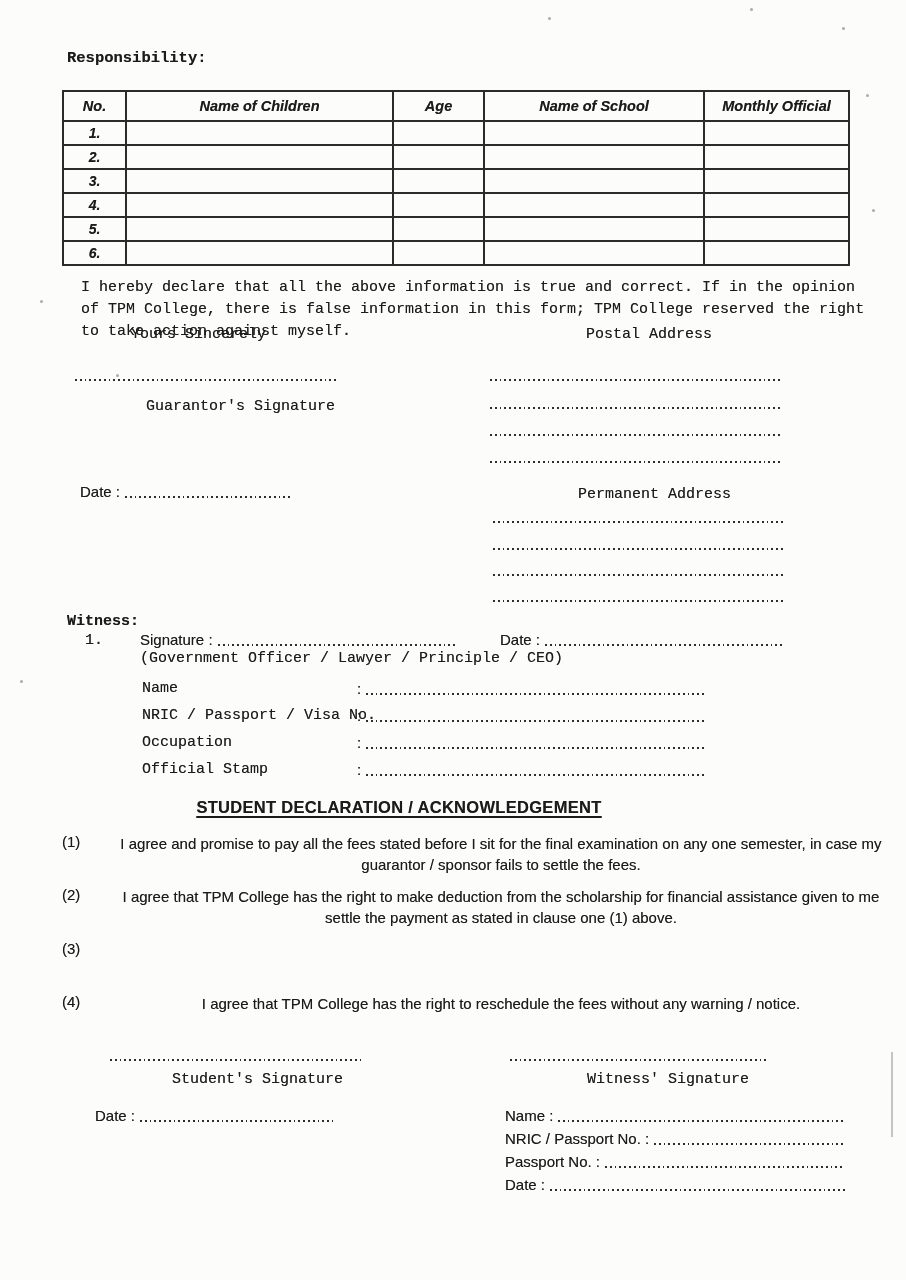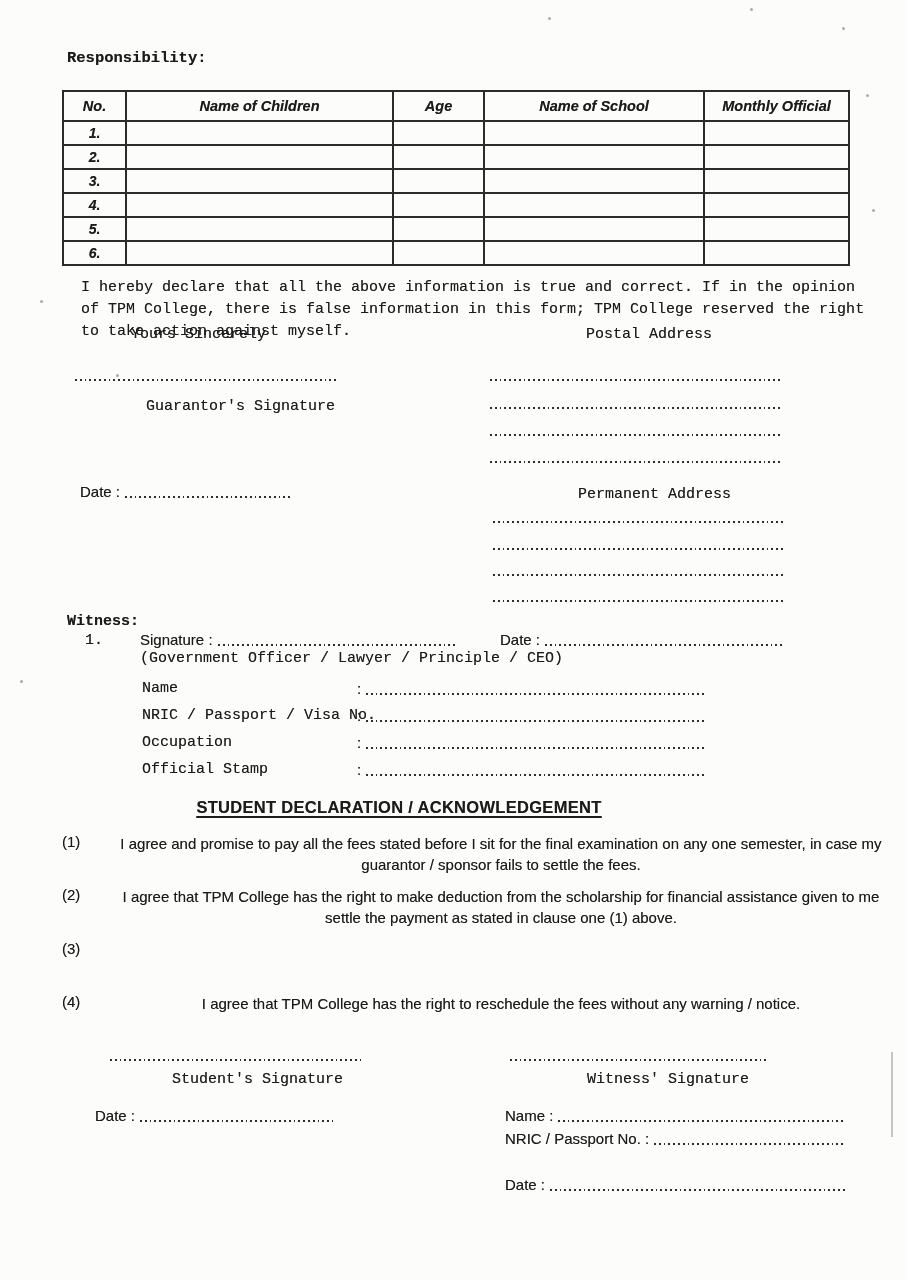--- a/index.html
+++ b/index.html
@@ -213,18 +213,22 @@
   <div class="abs" style="left:587px;top:1071px">Witness' Signature</div>
 
   <div class="fline" style="left:505px;top:1107px;width:340px">
     <span class="lab">Name :</span>
     <span class="dots"></span>
   </div>
   <div class="fline" style="left:505px;top:1130px;width:340px">
     <span class="lab">NRIC / Passport No. :</span>
     <span class="dots"></span>
   </div>
+  <div class="fline" style="left:505px;top:1153px;width:340px">
+    <span class="lab">Passport No. :</span>
+    <span class="dots"></span>
+  </div>
   <div class="fline" style="left:505px;top:1176px;width:340px">
     <span class="lab">Date :</span>
     <span class="dots"></span>
   </div>
 
 </div>
 
 </body></html>

